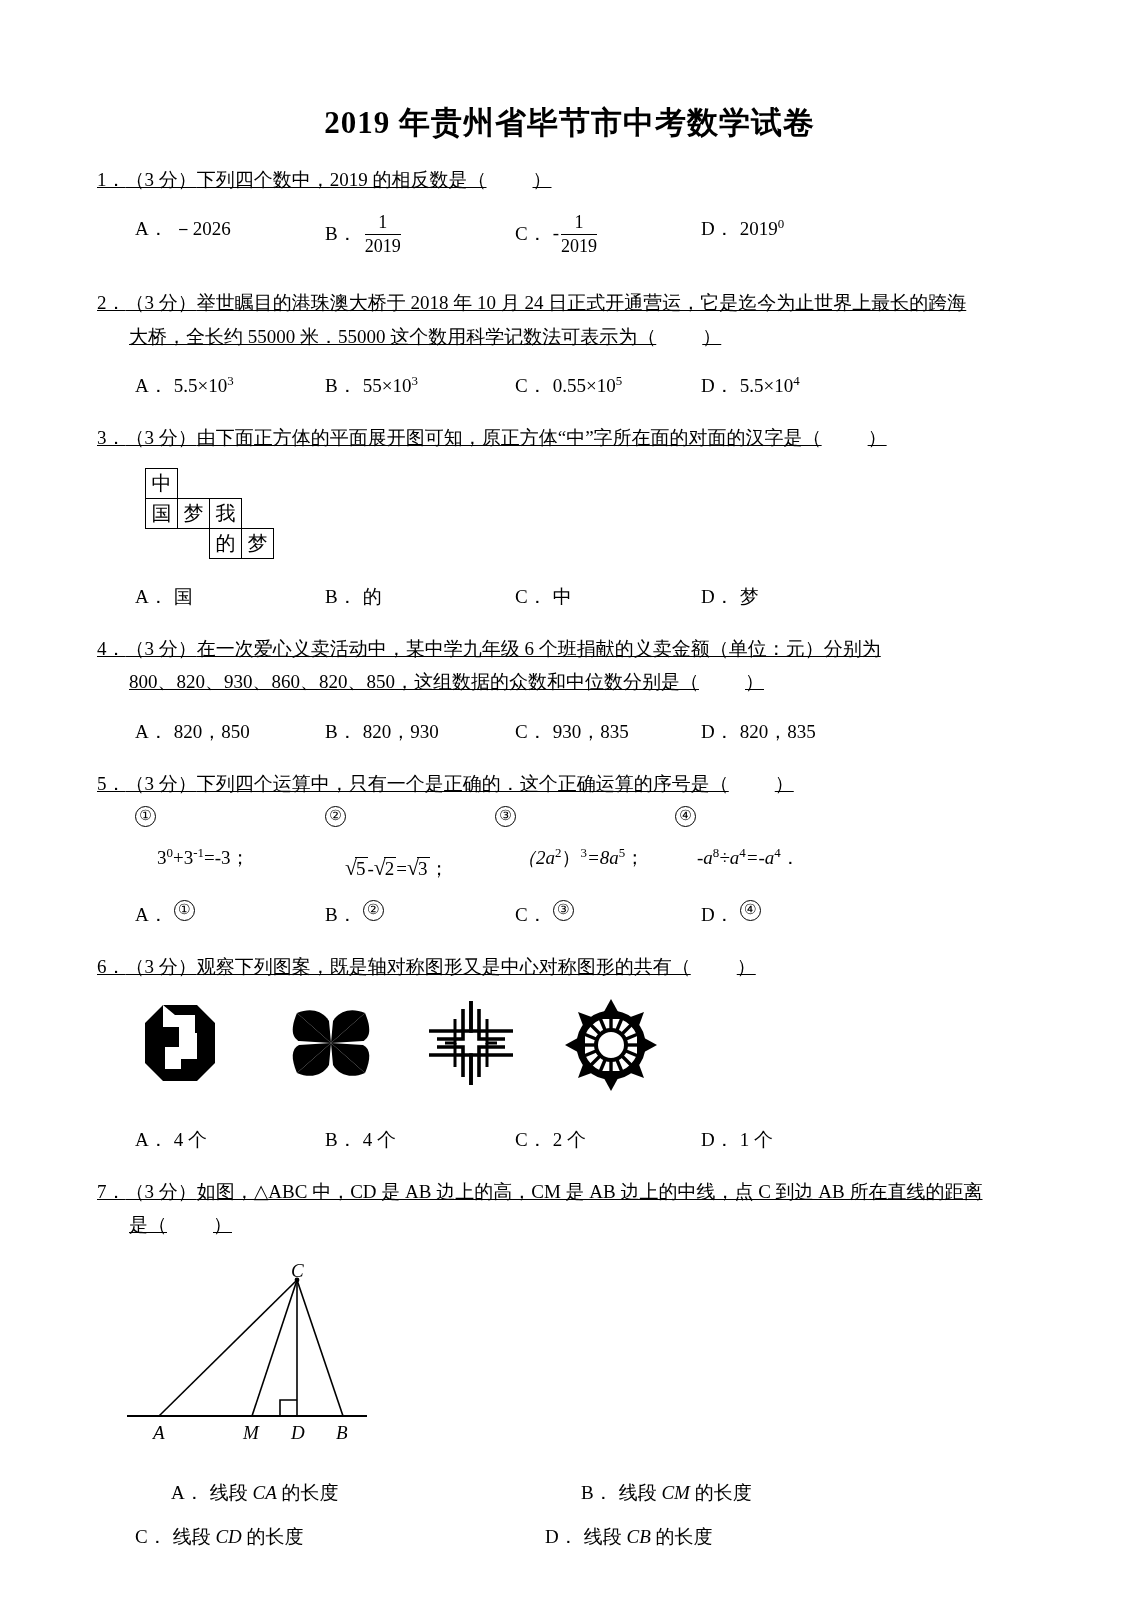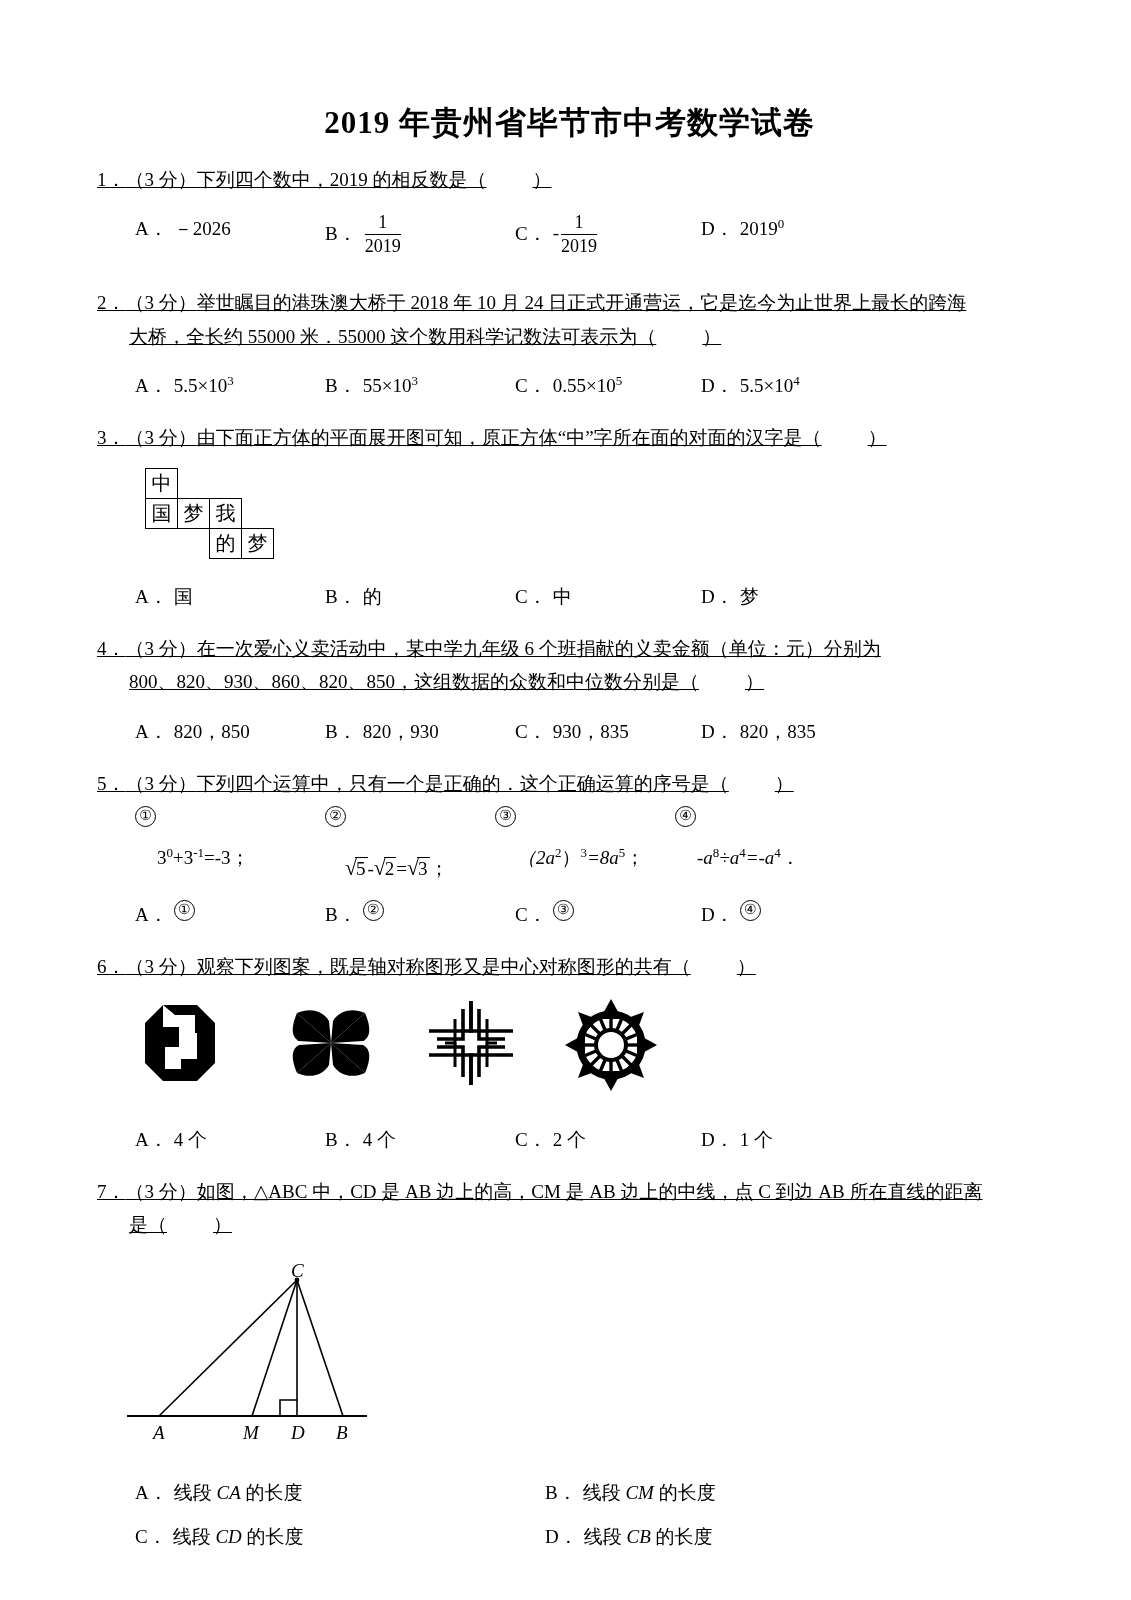--- a/index.html
+++ b/index.html
@@ -87,21 +87,21 @@
   .options2 {
     position: relative;
     margin-top: 18px;
     height: 72px;
     font-size: 19px;
   }
   .options2 .o {
     position: absolute;
     white-space: nowrap;
   }
-  .options2 .r1 { top: 0; }
+  .options2 .r1 { top: 0; margin-left: 36px; }
   .options2 .r2 { top: 44px; }
   .options2 .c1 { left: 38px; }
   .options2 .c2 { left: 448px; }
 
   .lbl { margin-right: 6px; }
   .it { font-style: italic; }
 
   
   .sup {
     font-size: 0.68em;

